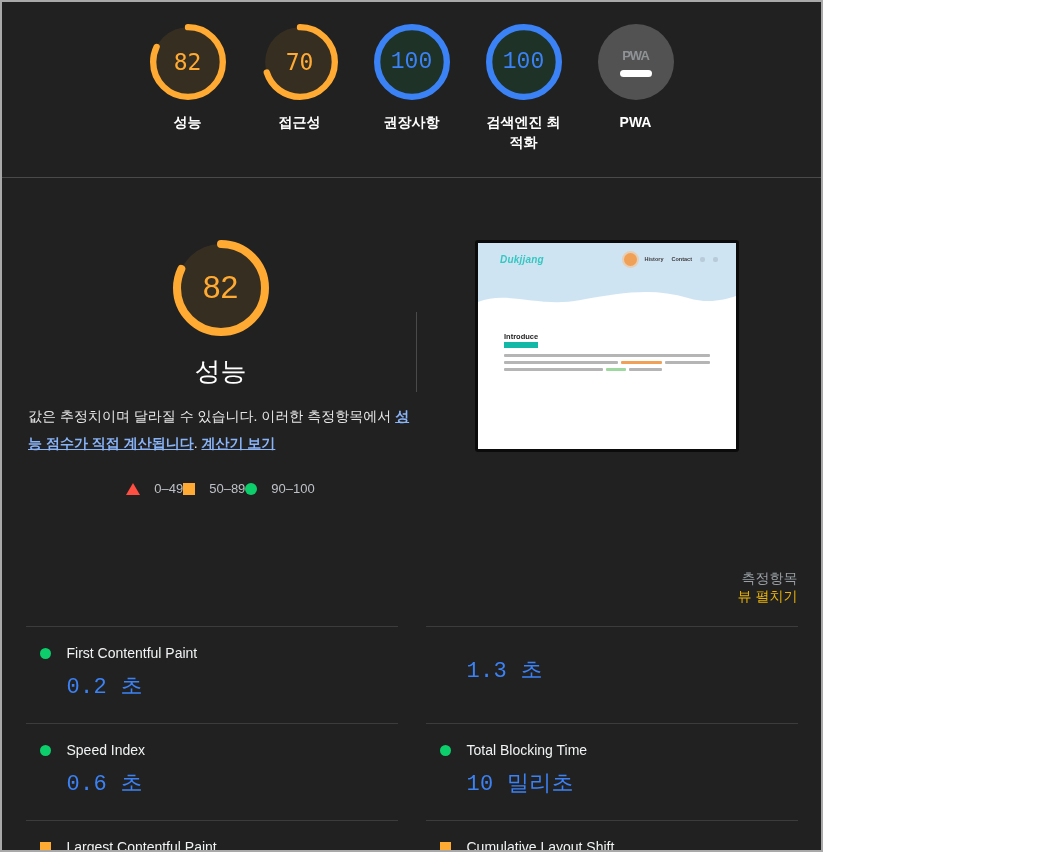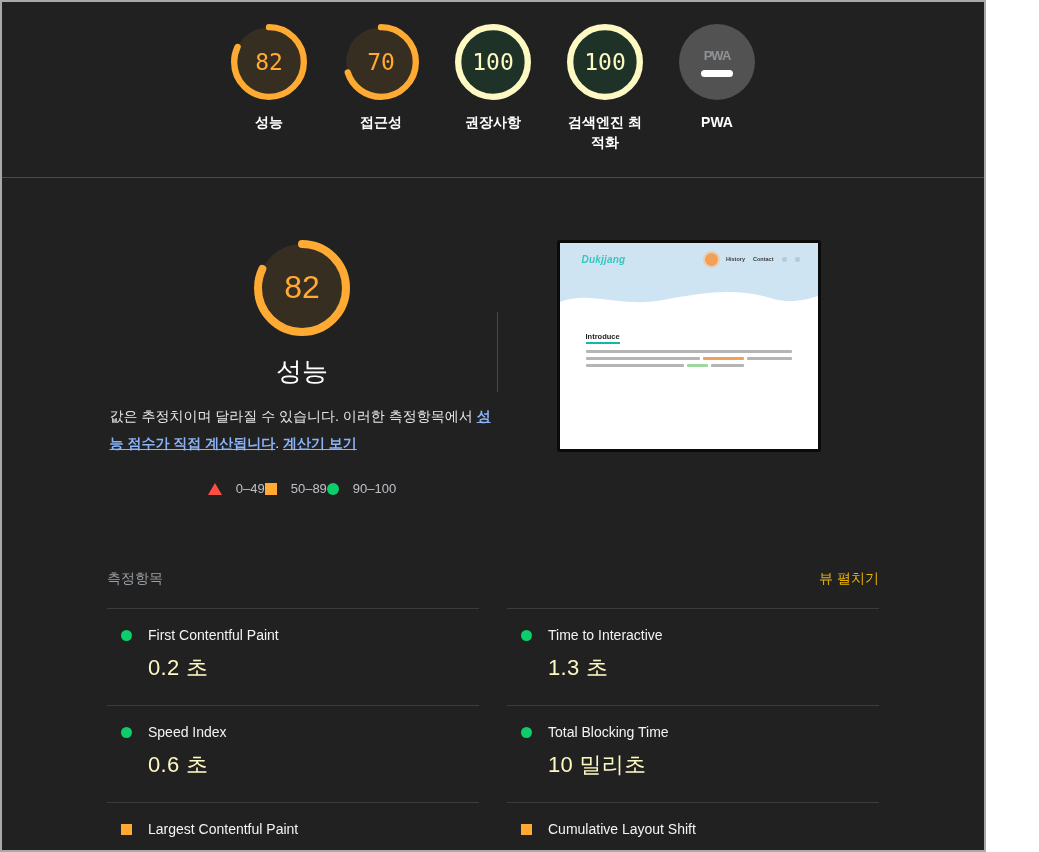--- a/index.html
+++ b/index.html
@@ -1,20 +1,20 @@
 <!DOCTYPE html>
 <html><head>
 <meta charset="utf-8">
 <style>
   * { margin:0; padding:0; box-sizing:border-box; }
   html,body { background:#ffffff; }
   body { font-family:"Liberation Sans","DejaVu Sans",sans-serif; }
 
   .report {
-    width:986px; height:852px;
+    width:823px; height:852px;
     background:#212121;
     border:2px solid #a9a9a9;
     overflow:hidden;
     position:relative;
     color:#e8e8e8;
   }
 
   
   .scores-header {
     padding:22px 0 24px 0;
@@ -24,21 +24,21 @@
   .gauge-item { display:flex; flex-direction:column; align-items:center; width:80px; text-decoration:none; color:#ffffff; cursor:pointer; }
   .gauge { position:relative; width:76px; height:76px; }
   .gauge svg { width:76px; height:76px; display:block; }
   .gauge-num {
     position:absolute; inset:0; display:flex; align-items:center; justify-content:center;
     font-family:"DejaVu Sans Mono","Liberation Mono",monospace;
     font-size:23px;
   }
   .gauge-label { margin-top:12px; font-size:14px; font-weight:700; color:#ffffff; text-align:center; line-height:1.45; }
 
-  .rating-pass    { color:#fef9c3; }
+  .rating-pass    { color:#3b82f6;font-family:Liberation Mono, monospace; }
   .rating-average { color:#ffaa33; }
   .gauge.rating-pass    .gauge-base { fill:rgba(12,206,107,0.10); }
   .gauge.rating-average .gauge-base { fill:rgba(255,170,51,0.10); }
   .gauge-base { fill:transparent; }
   .gauge-arc  { fill:none; stroke:currentColor; stroke-width:10; stroke-linecap:round; }
 
   
   .pwa-badge {
     width:76px; height:76px; border-radius:50%; background:#525252;
     display:flex; flex-direction:column; align-items:center; justify-content:center; gap:7px;
@@ -80,30 +80,30 @@
   .thumb-logo { color:#35c7c0; font-weight:800; font-style:italic; font-size:10px; letter-spacing:.2px; }
   .thumb-nav-right { display:flex; align-items:center; gap:8px; }
   .thumb-sun { width:13px; height:13px; border-radius:50%; background:#f0a057; box-shadow:0 0 0 2px rgba(247,192,138,.6); }
   .thumb-nav-link { font-size:5.5px; font-weight:700; color:#3a3a3a; }
   .thumb-nav-dot { width:5px; height:5px; border-radius:2px; background:#b9cbd8; }
   .thumb-wave { display:block; width:100%; height:26px; margin-top:-1px; }
   .thumb-body { padding:8px 26px 0 26px; background:#ffffff; }
   .thumb-h1 { font-size:16px; line-height:1.3; font-weight:800; color:#161616; width:218px; letter-spacing:-0.5px; }
   .thumb-h1 .hl { box-shadow:inset 0 -4px 0 #c9ecca; }
   .thumb-h1 .dot { color:#f0b050; }
-  .thumb-h2 { margin-top:12px; font-size:7.5px; font-weight:800; color:#1d1d1d; display:inline-block; border-bottom:2px solid #14b8a6; padding-bottom:1px; }
+  .thumb-h2 { margin-top:12px; font-size:7.5px; font-weight:800; color:#1d1d1d; display:inline-block; border-bottom:6px solid #14b8a6; padding-bottom:1px; }
   .thumb-lines { margin-top:6px; }
   .thumb-line { display:flex; gap:3px; margin-bottom:4px; }
   .seg { height:3px; background:#b5b5b5; border-radius:1px; }
   .seg.o { background:#f0a057; }
   .seg.g { background:#9ed89e; }
 
   
   .metrics { margin-top:74px; }
-  .metrics-header { display:flex; justify-content:space-between; align-items:flex-start; margin-bottom:20px; }
+  .metrics-header { display:flex; justify-content:space-between; align-items:flex-end; margin-bottom:20px;flex-direction:column; }
   .metrics-title { font-size:14px; color:#9aa0a6; }
   .metrics-toggle { font-size:14px; color:#eab308; cursor:pointer; }
 
   .metrics-grid { display:grid; grid-template-columns:1fr 1fr; column-gap:28px; }
   .metric {
     border-top:1px solid #3c3c3c;
     padding:18px 0 22px 14px;
   }
   .metric:nth-last-child(-n+2) { border-bottom:1px solid #3c3c3c; }
   .metric-head { display:flex; align-items:center; gap:16px;text-align:center; }
@@ -258,24 +258,20 @@
 
         <div class="metric">
           <div class="metric-head">
             <span class="metric-dot rating-pass"></span>
             <span class="metric-name">First Contentful Paint</span>
           </div>
           <div class="metric-value rating-pass">0.2 초</div>
         </div>
 
         <div class="metric">
-          <div class="metric-head">
-            <span class="metric-dot rating-pass"></span>
-            <span class="metric-name">Time to Interactive</span>
-          </div>
           <div class="metric-value rating-pass">1.3 초</div>
         </div>
 
         <div class="metric">
           <div class="metric-head">
             <span class="metric-dot rating-pass"></span>
             <span class="metric-name">Speed Index</span>
           </div>
           <div class="metric-value rating-pass">0.6 초</div>
         </div>

